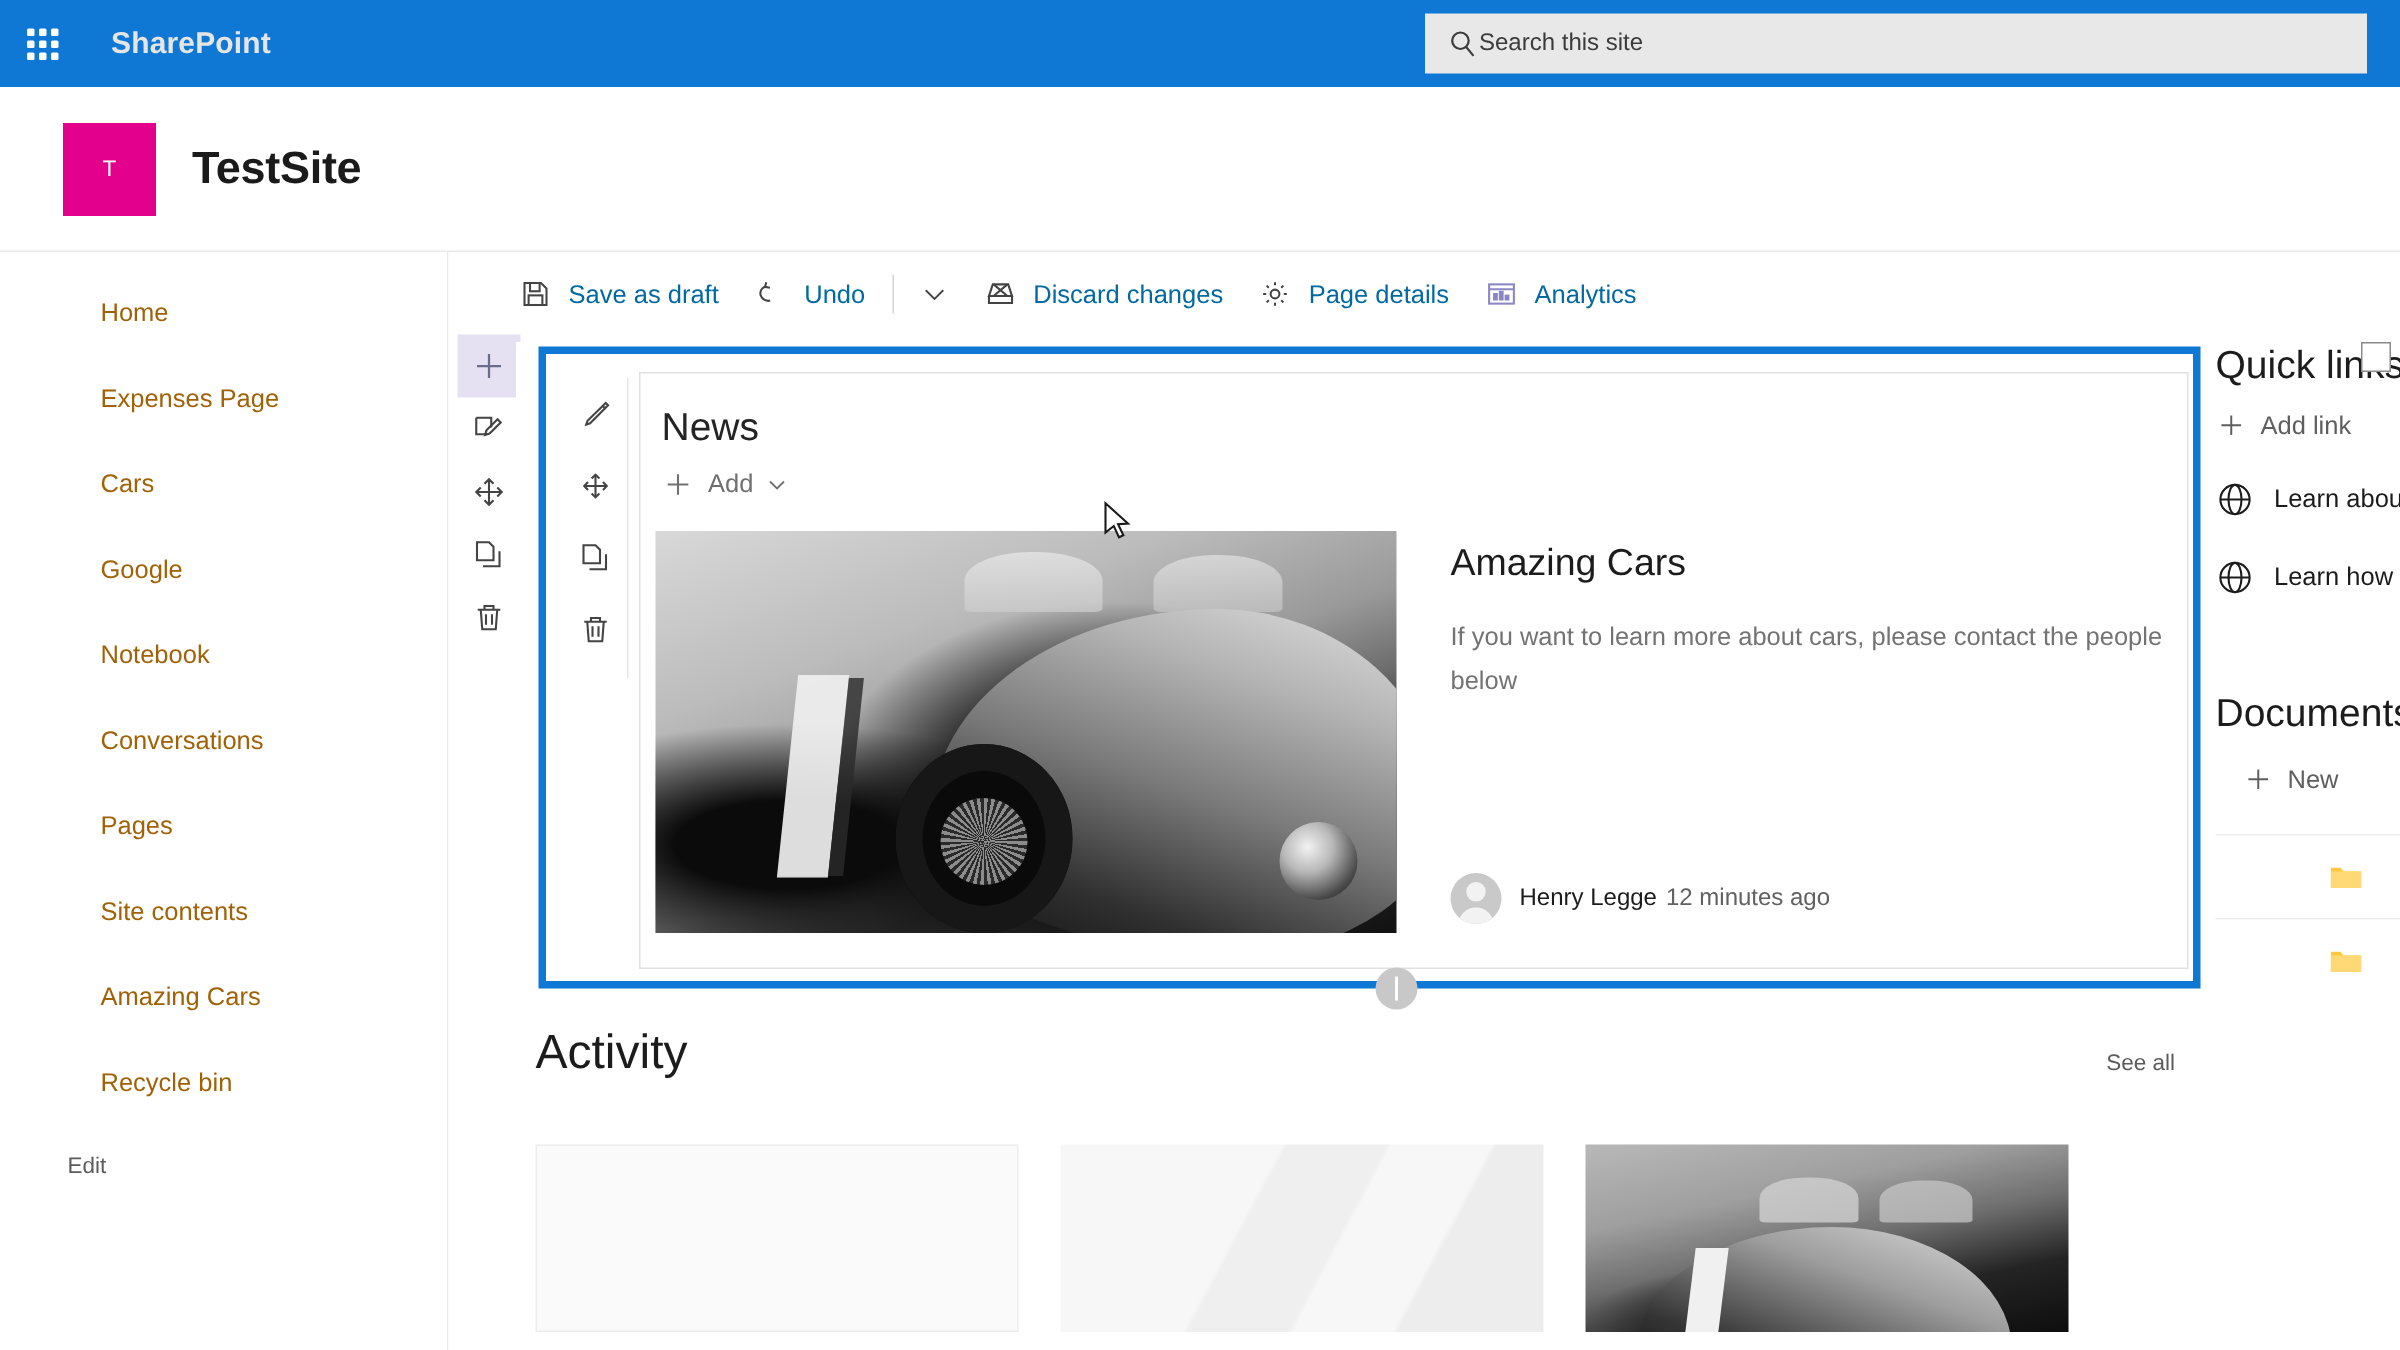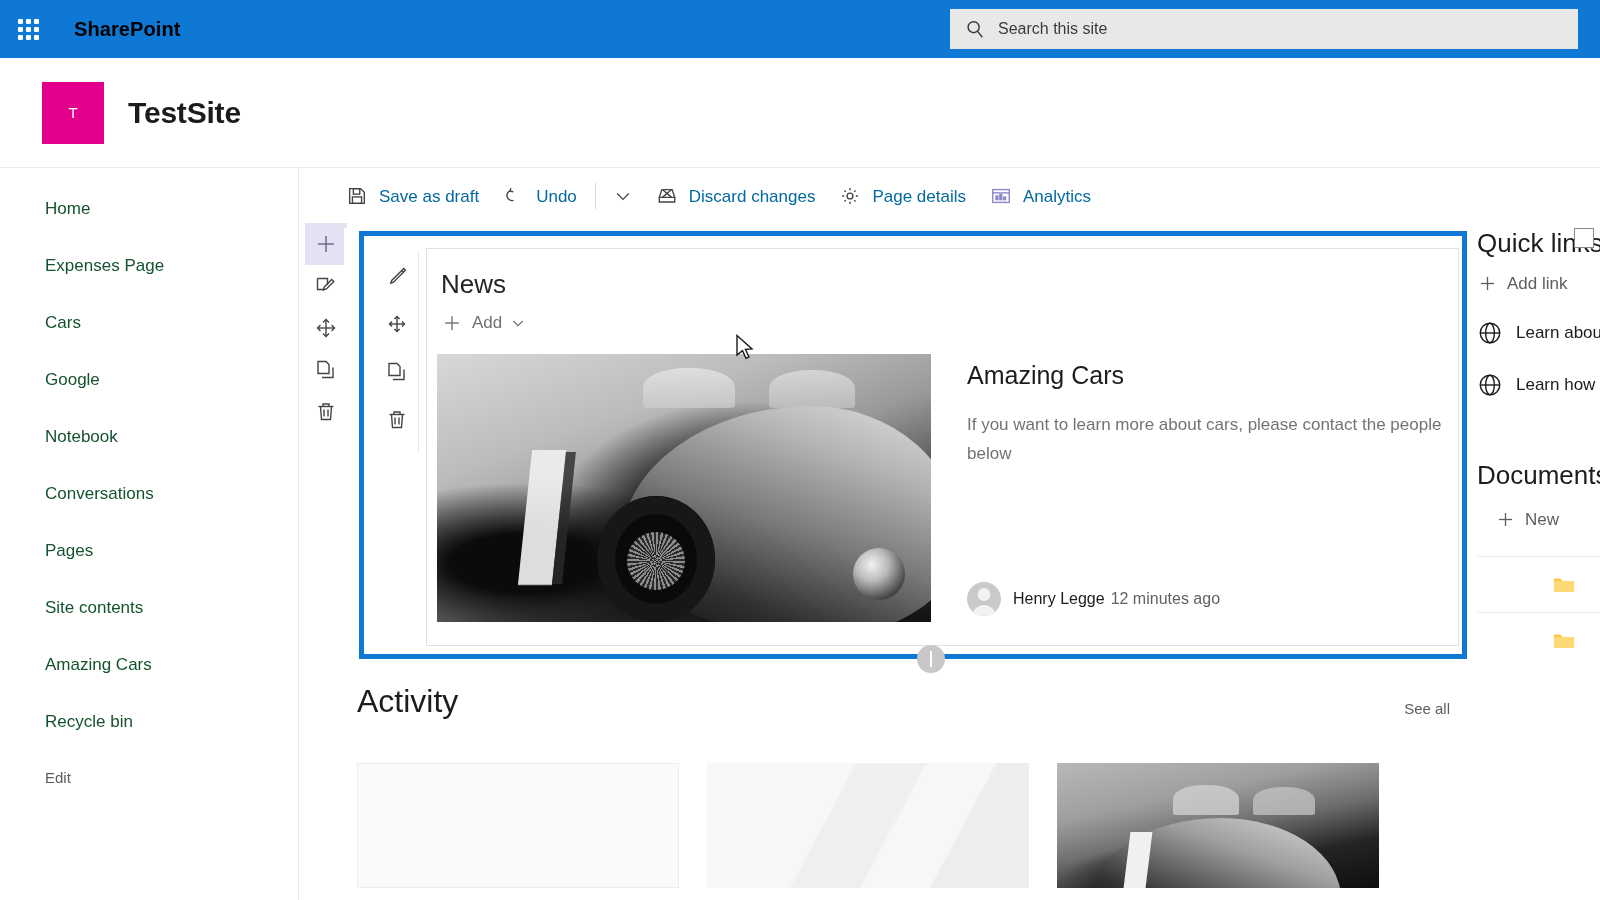--- a/index.html
+++ b/index.html
@@ -14,30 +14,30 @@
     position: absolute; top: 0; left: 0; width: 1600px; height: 58px;
     background: #0f78d4; display: flex; align-items: center;
   }
   .waffle {
     width: 56px; height: 58px; display: flex; align-items: center; justify-content: center;
     cursor: pointer;
   }
   .waffle-grid { display: grid; grid-template-columns: repeat(3, 5px); gap: 3px; }
   .waffle-grid i { width: 5px; height: 5px; background: #ffffff; border-radius: 1px; display: block; }
   .suite-brand {
-    color: #000000; font-size: 20px; font-weight: 700; letter-spacing: .1px;
+    color: #e5e5e5; font-size: 20px; font-weight: 700; letter-spacing: .1px;
     margin-left: 18px;
   }
   .search-wrap {
     position: absolute; left: 950px; top: 9px; width: 628px; height: 40px;
     background: #e8e8e8; display: flex; align-items: center; padding: 0 14px;
   }
   .search-ico { width: 22px; height: 22px; flex: 0 0 22px; color: #3b3b3b; }
   .search-input {
-    border: none; outline: none; background: transparent; margin-left: 12px;
+    border: none; outline: none; background: transparent; 
     font-family: "Liberation Sans", sans-serif; font-size: 16px; color: #be185d;
     width: 560px;
   }
   .search-input::placeholder { color: #3b3b3b; opacity: 1; }
 
   
   .sitehead {
     position: absolute; top: 58px; left: 0; width: 1600px; height: 110px;
     background: #ffffff; display: flex; align-items: center;
     border-bottom: 1px solid #eaeaea;
@@ -51,22 +51,22 @@
     margin-left: 24px; font-size: 30px; font-weight: 700; color: #1b1b1b;
     letter-spacing: -0.2px;
   }
 
   
   .leftnav {
     position: absolute; top: 168px; left: 0; width: 299px; height: 732px;
     background: #ffffff; border-right: 1px solid #eaeaea; padding-top: 12px;
   }
   .nav-item {
-    height: 57px; display: flex; align-items: center; padding-left: 45px;
-    font-size: 17px; color: #14532d; cursor: pointer;
+    height: 57px; display: flex; align-items: center; padding-left: 67px;
+    font-size: 17px; color: #a16207; cursor: pointer;
   }
   .nav-edit {
     height: 54px; display: flex; align-items: center; padding-left: 45px;
     font-size: 15px; color: #5c5c5c; cursor: pointer;
   }
 
   
   .canvas {
     position: absolute; top: 168px; left: 299px; width: 1301px; height: 732px;
     background: #ffffff; overflow: hidden;

